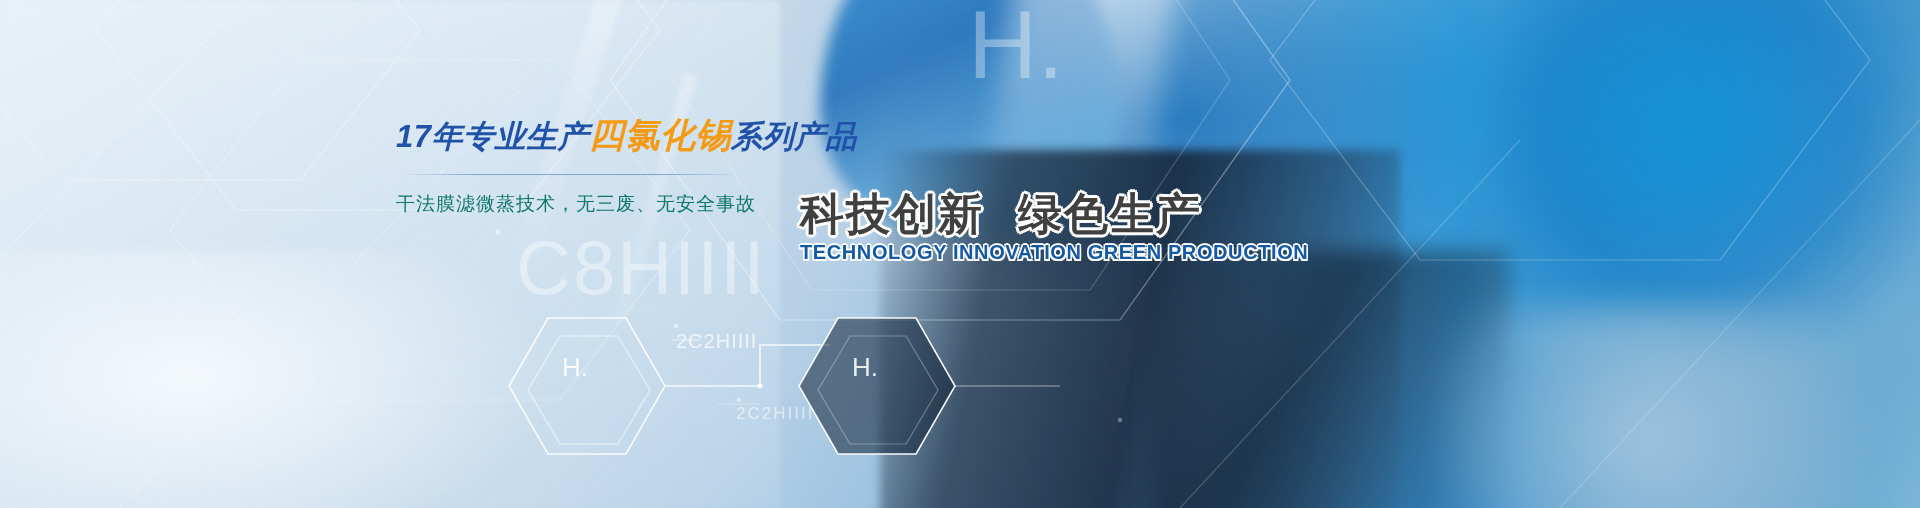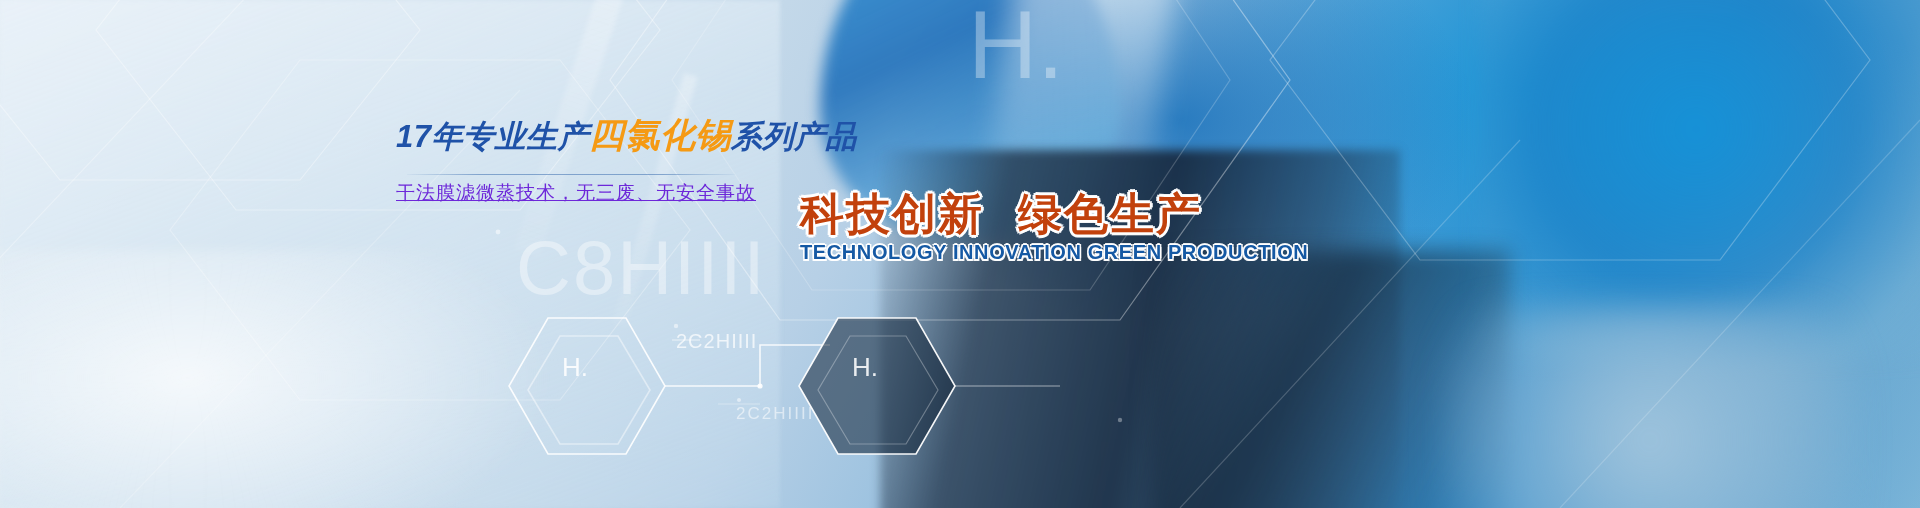--- a/index.html
+++ b/index.html
@@ -182,40 +182,39 @@
     color: #f59a14;
     font-size: 35px;
   }
   .divider {
     margin: 18px auto 0 auto;
     width: 328px;
     height: 1px;
     background: linear-gradient(to right, rgba(70,120,180,0.05), rgba(60,110,175,0.55) 22%, rgba(60,110,175,0.55) 78%, rgba(70,120,180,0.05));
   }
   .subline {
-    margin-top: 5px;
+    margin-top: 16px;
     font-size: 19px;
-    color: #6d28d9;
+    color: #0f766e;
     letter-spacing: 1px;
     white-space: nowrap;
-    text-decoration: underline;
   }
 
   
   .right-block {
     position: absolute;
     left: 800px;
     top: 186px;
     width: 390px;
     text-align: center;
   }
   .slogan {
     font-size: 44px;
     font-weight: 700;
-    color: #c2410c;
+    color: #404040;
     letter-spacing: 2px;
     white-space: nowrap;
     line-height: 1.25;
     text-shadow:
       -2px -2px 0 rgba(255,255,255,0.95),
        2px -2px 0 rgba(255,255,255,0.95),
       -2px  2px 0 rgba(255,255,255,0.95),
        2px  2px 0 rgba(255,255,255,0.95),
        0    3px 0 rgba(255,255,255,0.95),
        0   -3px 0 rgba(255,255,255,0.95),

